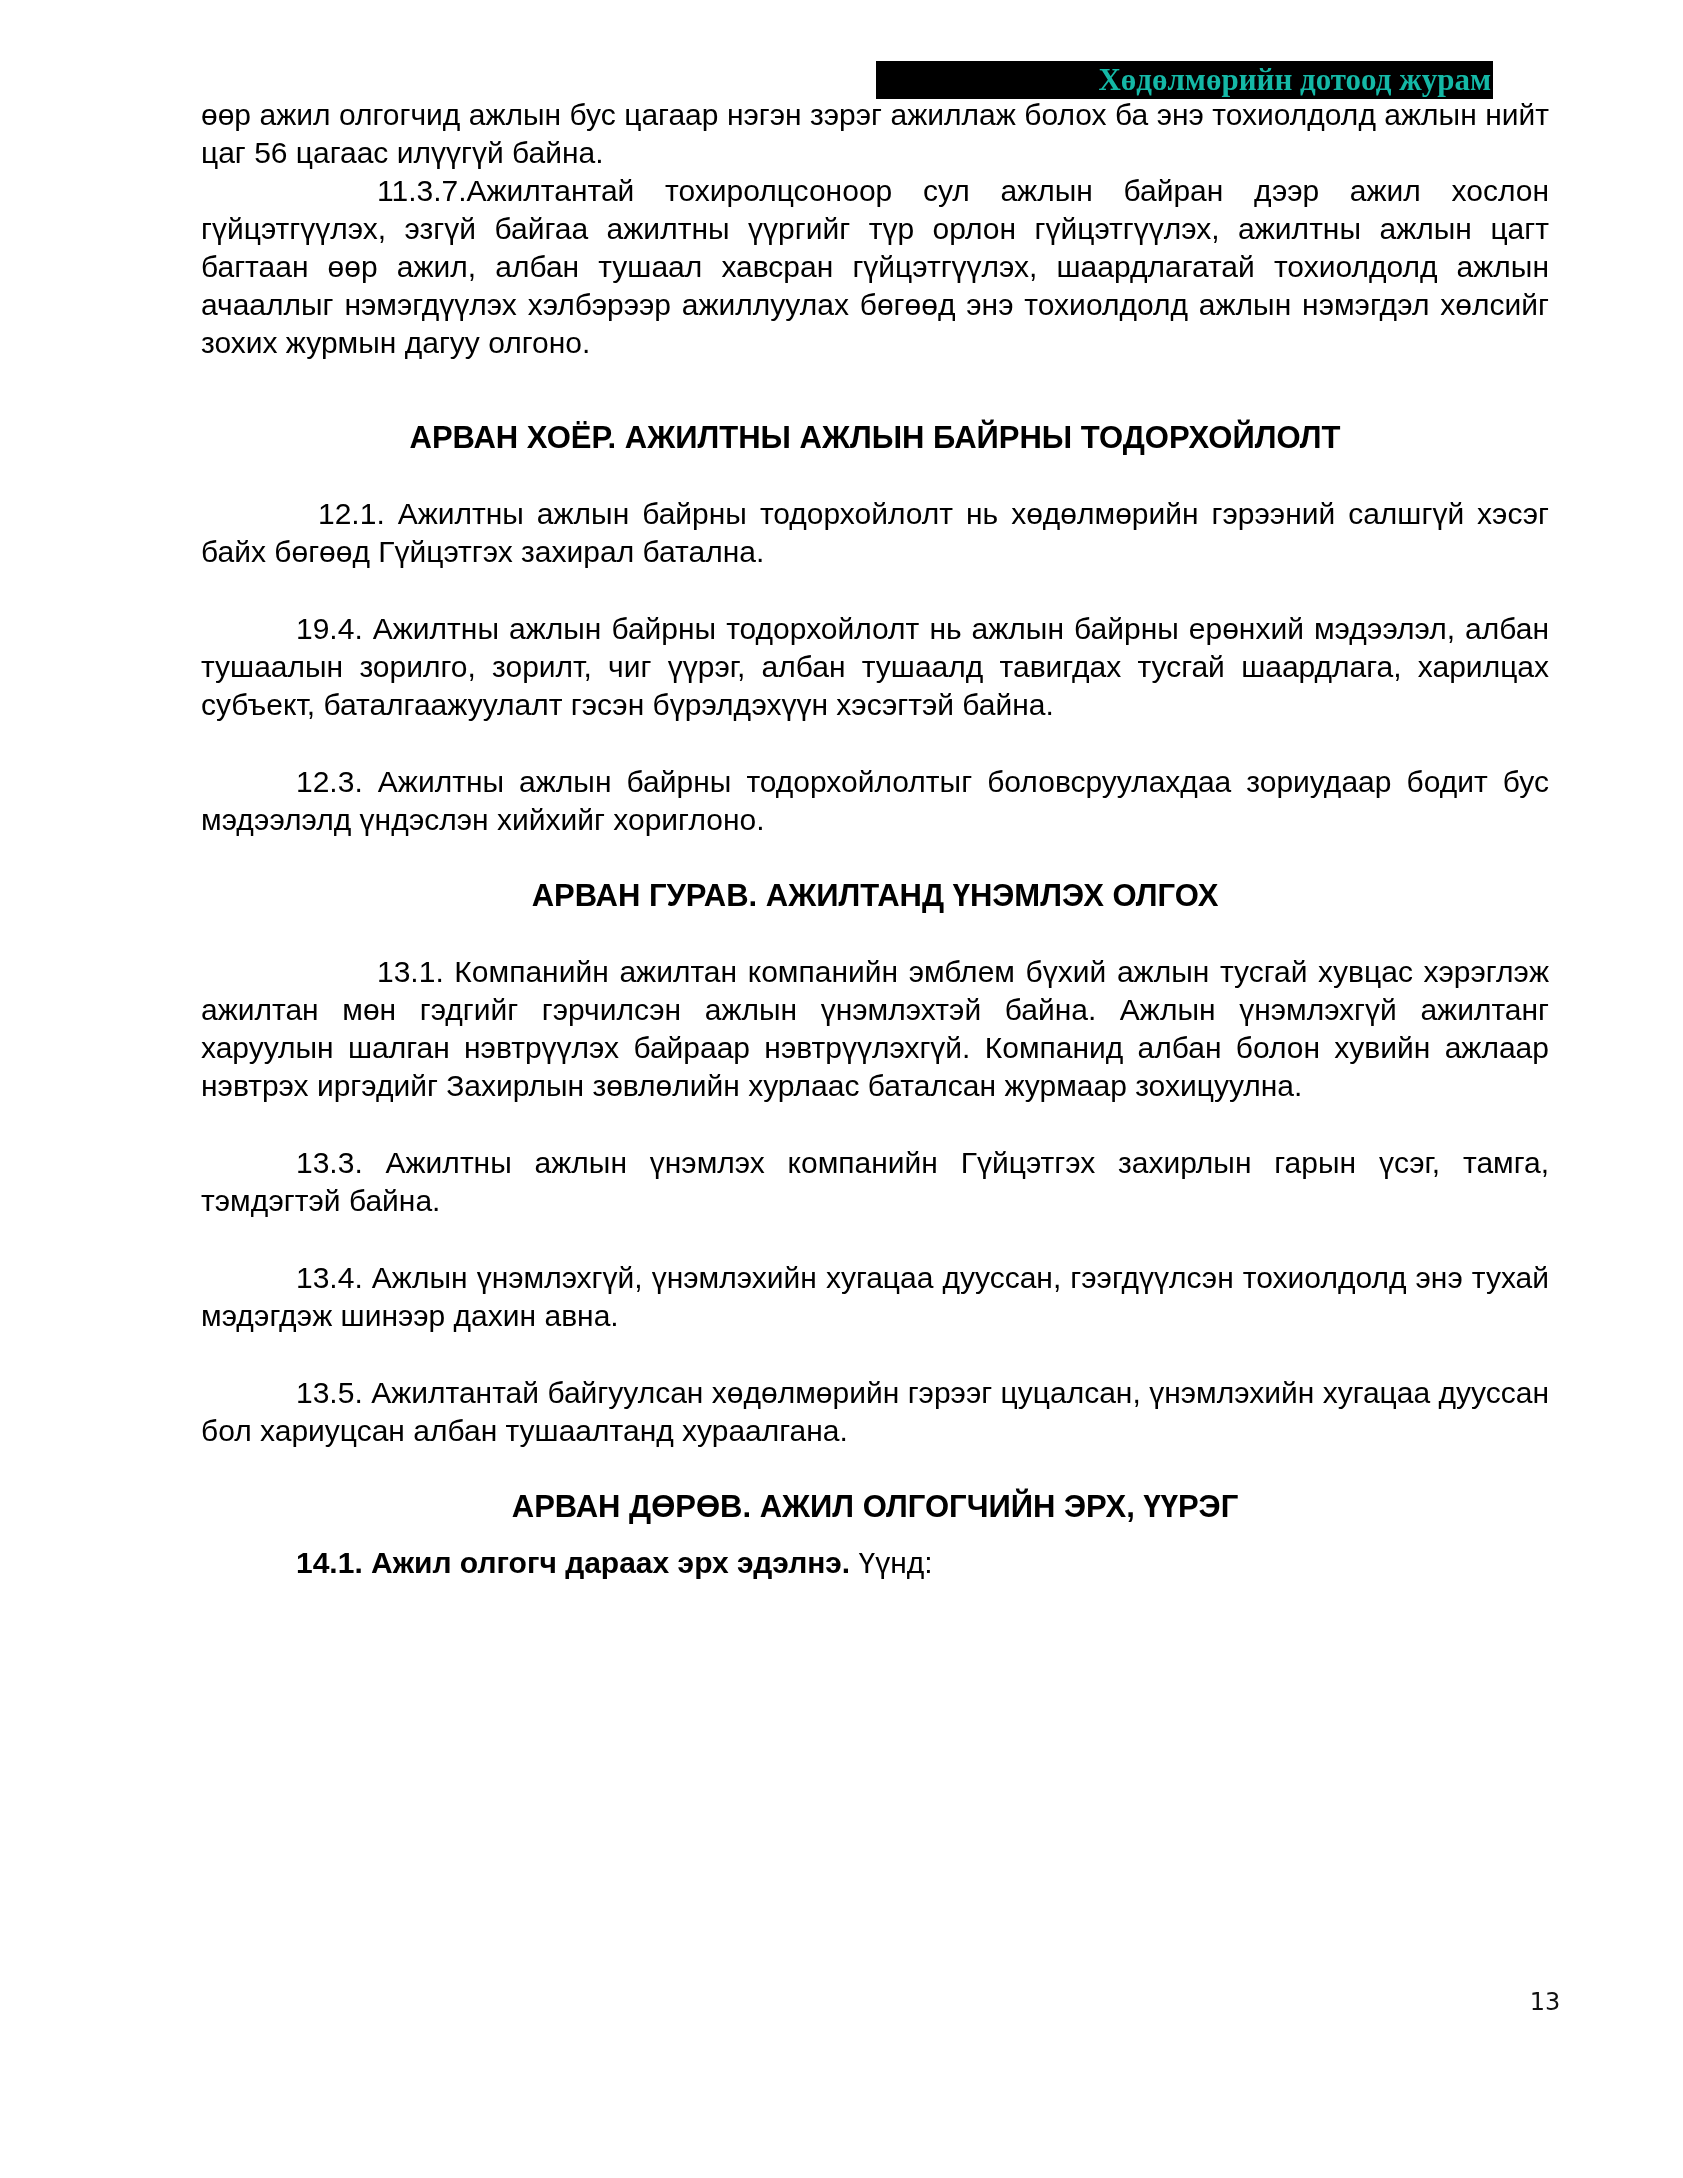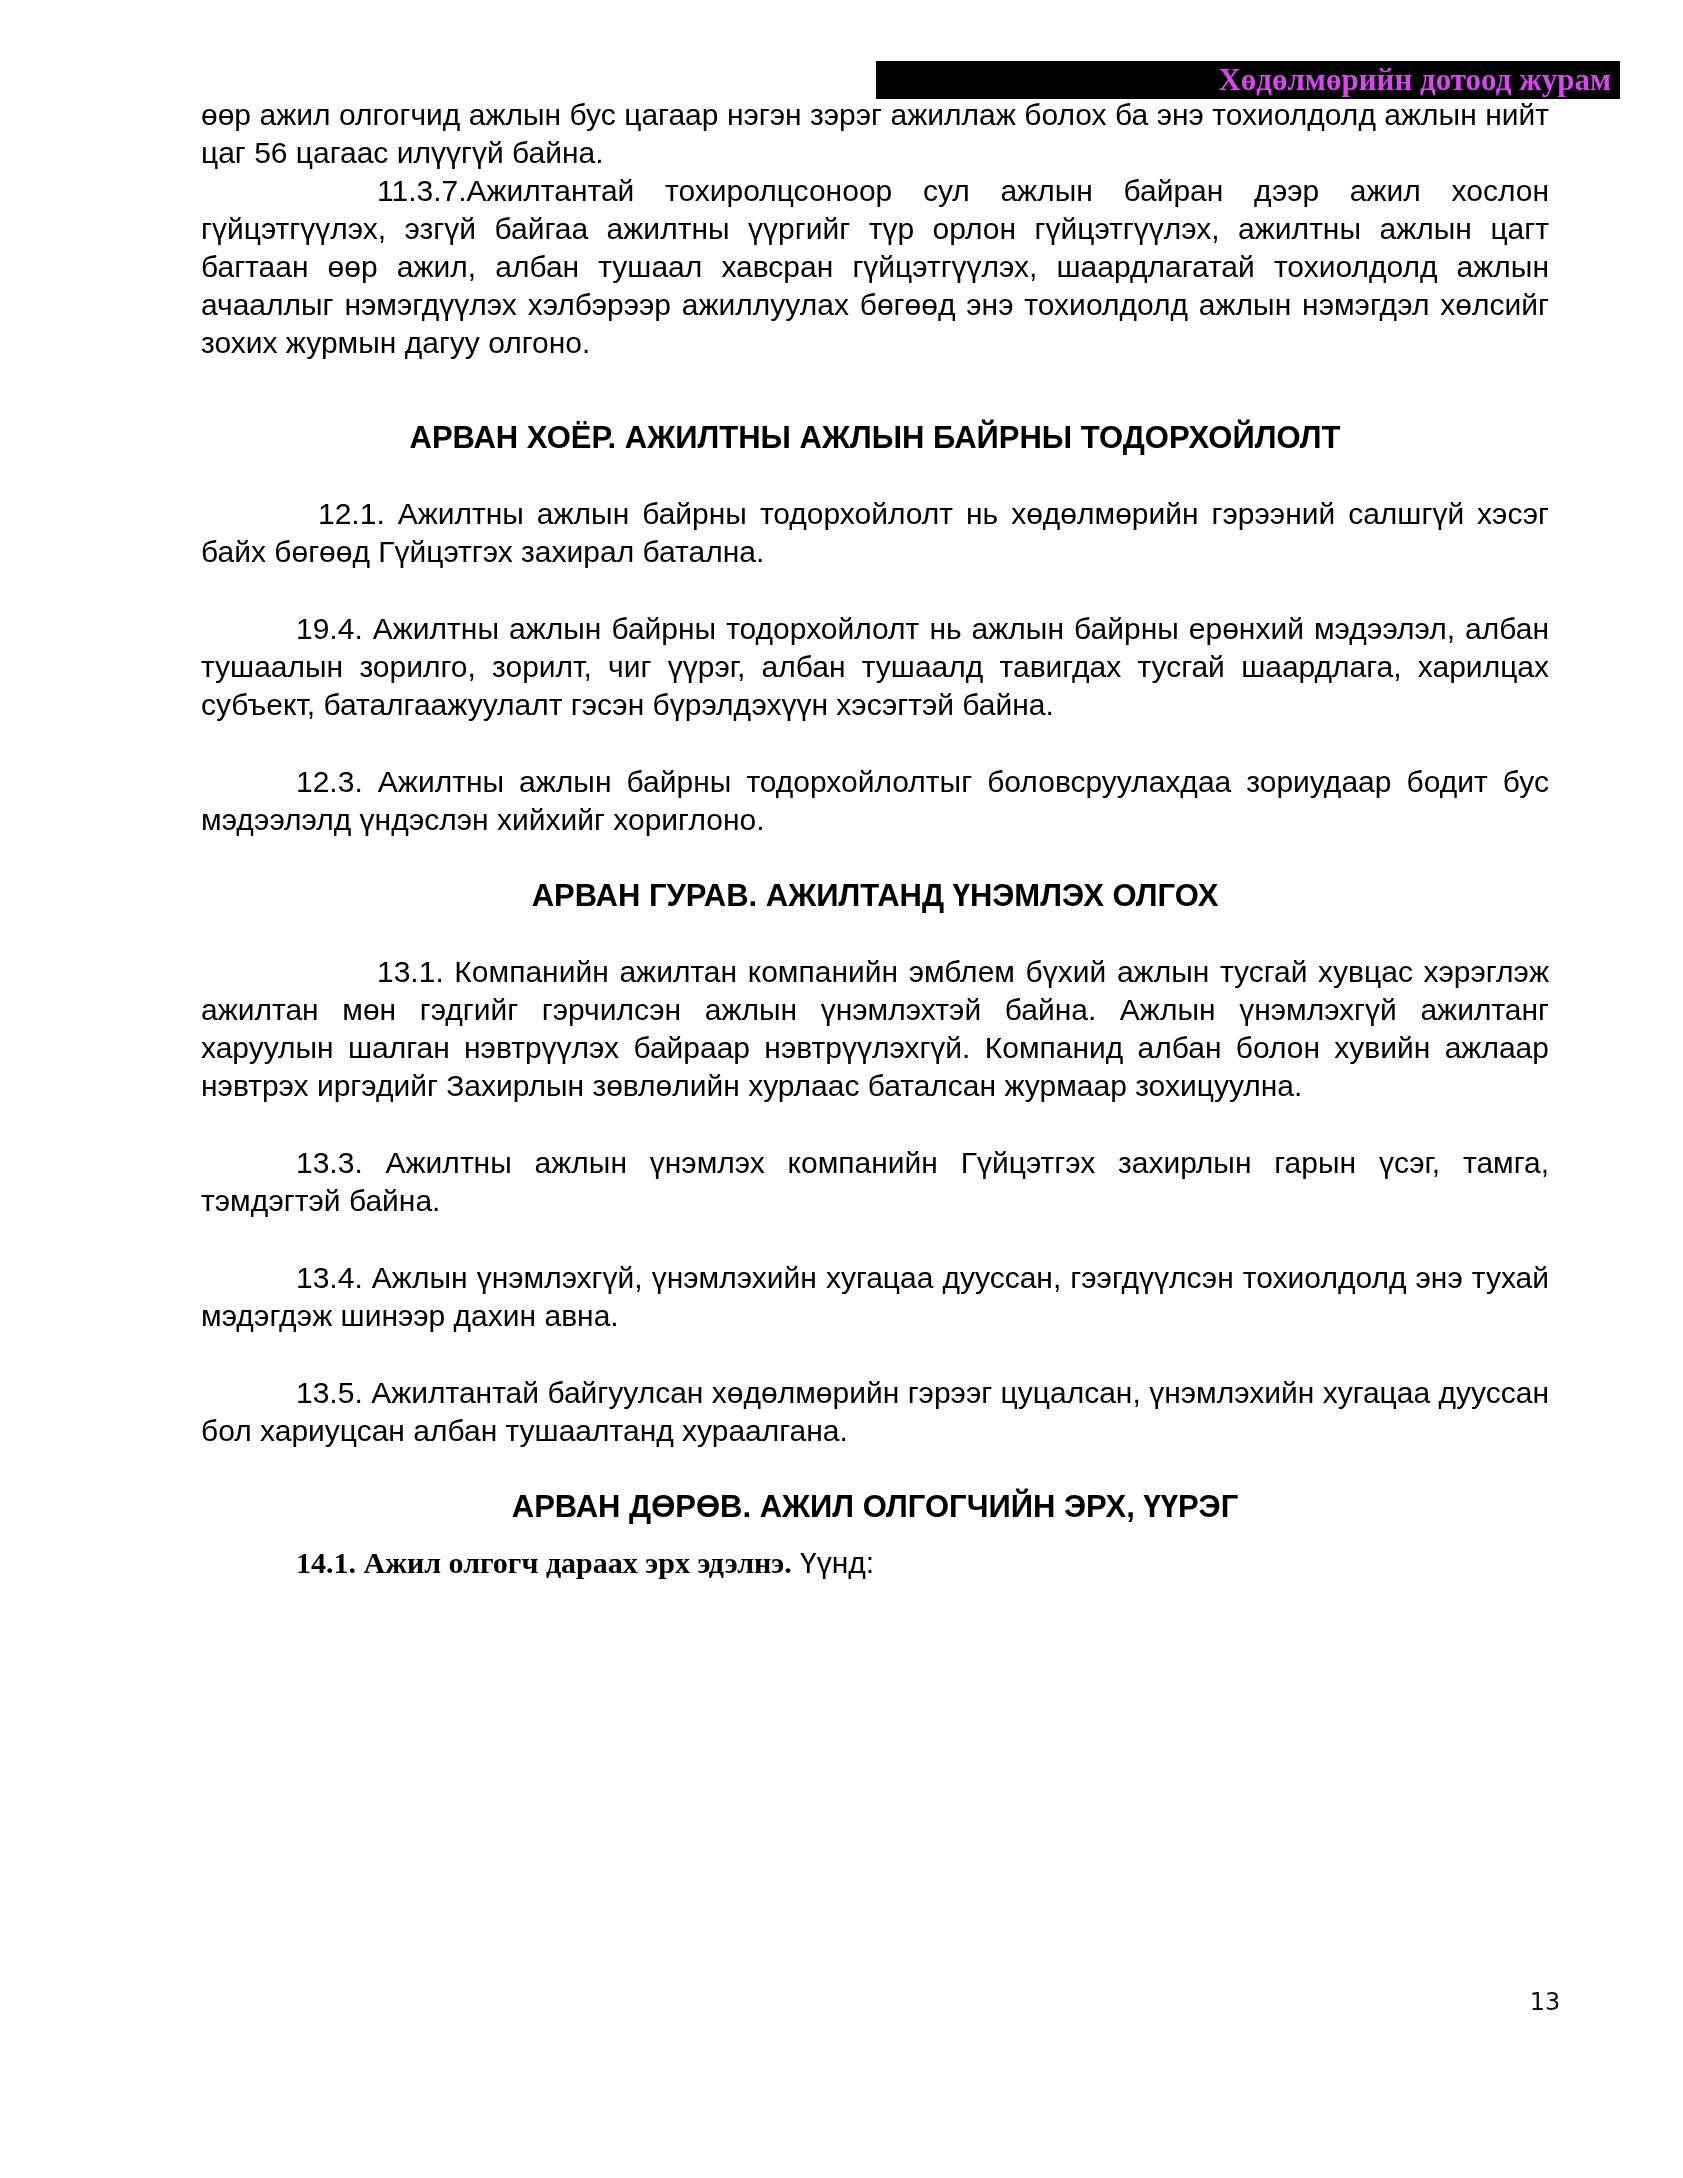--- a/index.html
+++ b/index.html
@@ -1,42 +1,42 @@
 <!DOCTYPE html>
 <html><head>
   <meta charset="utf-8">
   <style>
     html, body { margin: 0; padding: 0; background: #ffffff; }
     body { width: 1683px; height: 2178px; position: relative; overflow: hidden; }
     .page { position: absolute; left: 0; top: 0; width: 1683px; height: 2178px; background: #ffffff; }
     .header-bar {
-      position: absolute; left: 876px; top: 61px; width: 744px; height: 38px;
-      background: #000000; color: #d946ef; box-sizing: border-box;
-      text-align: right; padding-right: 9px;
+      position: absolute; left: 876px; top: 61px; width: 617px; height: 38px;
+      background: #000000; color: #14b8a6; box-sizing: border-box;
+      text-align: right; padding-right: 2px;
       font-family: "Liberation Serif", serif; font-weight: bold; font-size: 31px; line-height: 38px;
     }
     .content {
       position: absolute; left: 201px; top: 96px; width: 1348px;
       font-family: "Liberation Sans", sans-serif; font-size: 30px; color: #000;
       line-height: 38px;
     }
     .para { text-align: justify; margin: 0; }
     .para.gap { margin-top: 39px; }
     .ind-large { text-indent: 176px; }
     .ind-121 { text-indent: 117px; }
     .ind-mid { text-indent: 95px; }
     .ind-131 { text-indent: 176px; }
     .heading {
       text-align: center; font-weight: bold; font-size: 31px; margin: 0;
     }
     .h12 { margin-top: 57px; margin-bottom: 38px; }
     .h13 { margin-top: 38px; margin-bottom: 38px; }
     .h14 { margin-top: 38px; margin-bottom: 18px; }
     .clause-141 { margin: 0; padding-left: 95px; }
-    .clause-141 .bold { font-weight: bold; font-family: Liberation Serif, serif; }
+    .clause-141 .bold { font-weight: bold; }
     .page-number {
       position: absolute; left: 1525px; top: 1988px; width: 40px; text-align: center;
       font-family: "DejaVu Sans", sans-serif; font-size: 24px; color: #111;
     }
   </style>
 </head>
 <body>
 
 <div class="page">
   <div class="header-bar">Хөдөлмөрийн дотоод журам</div>

